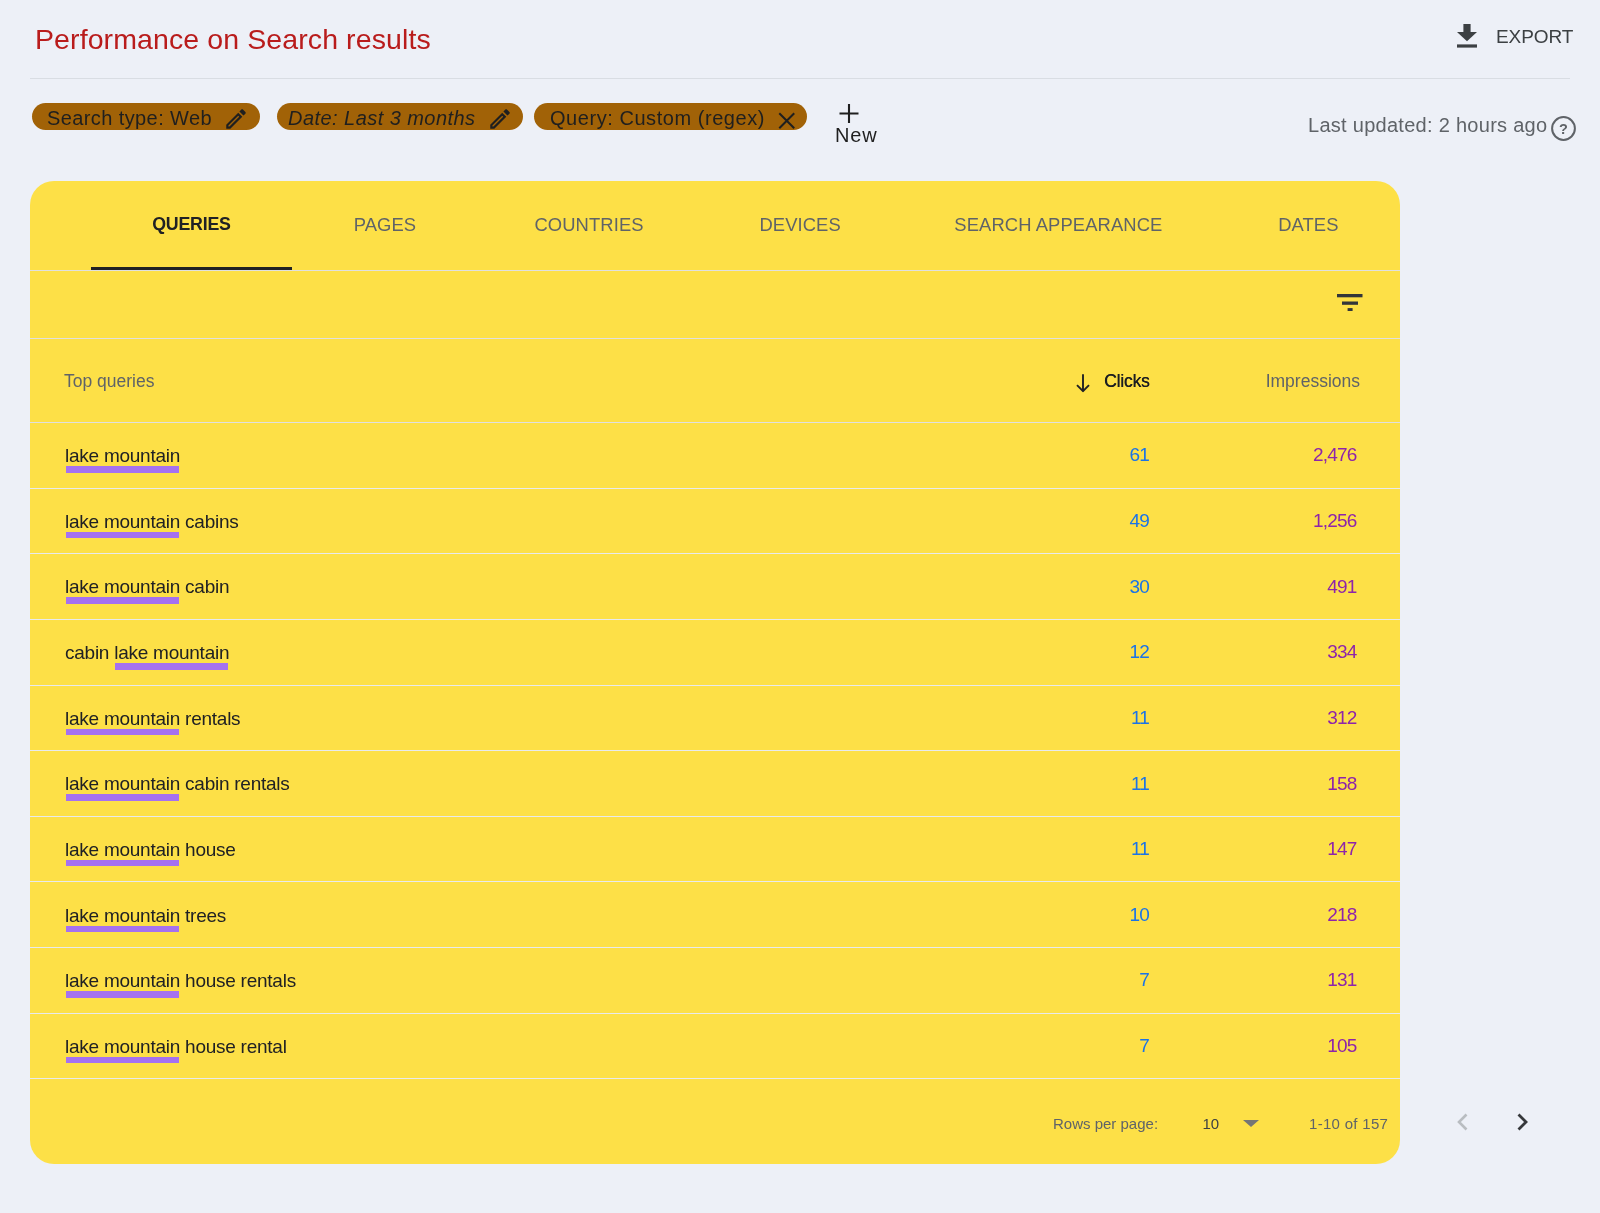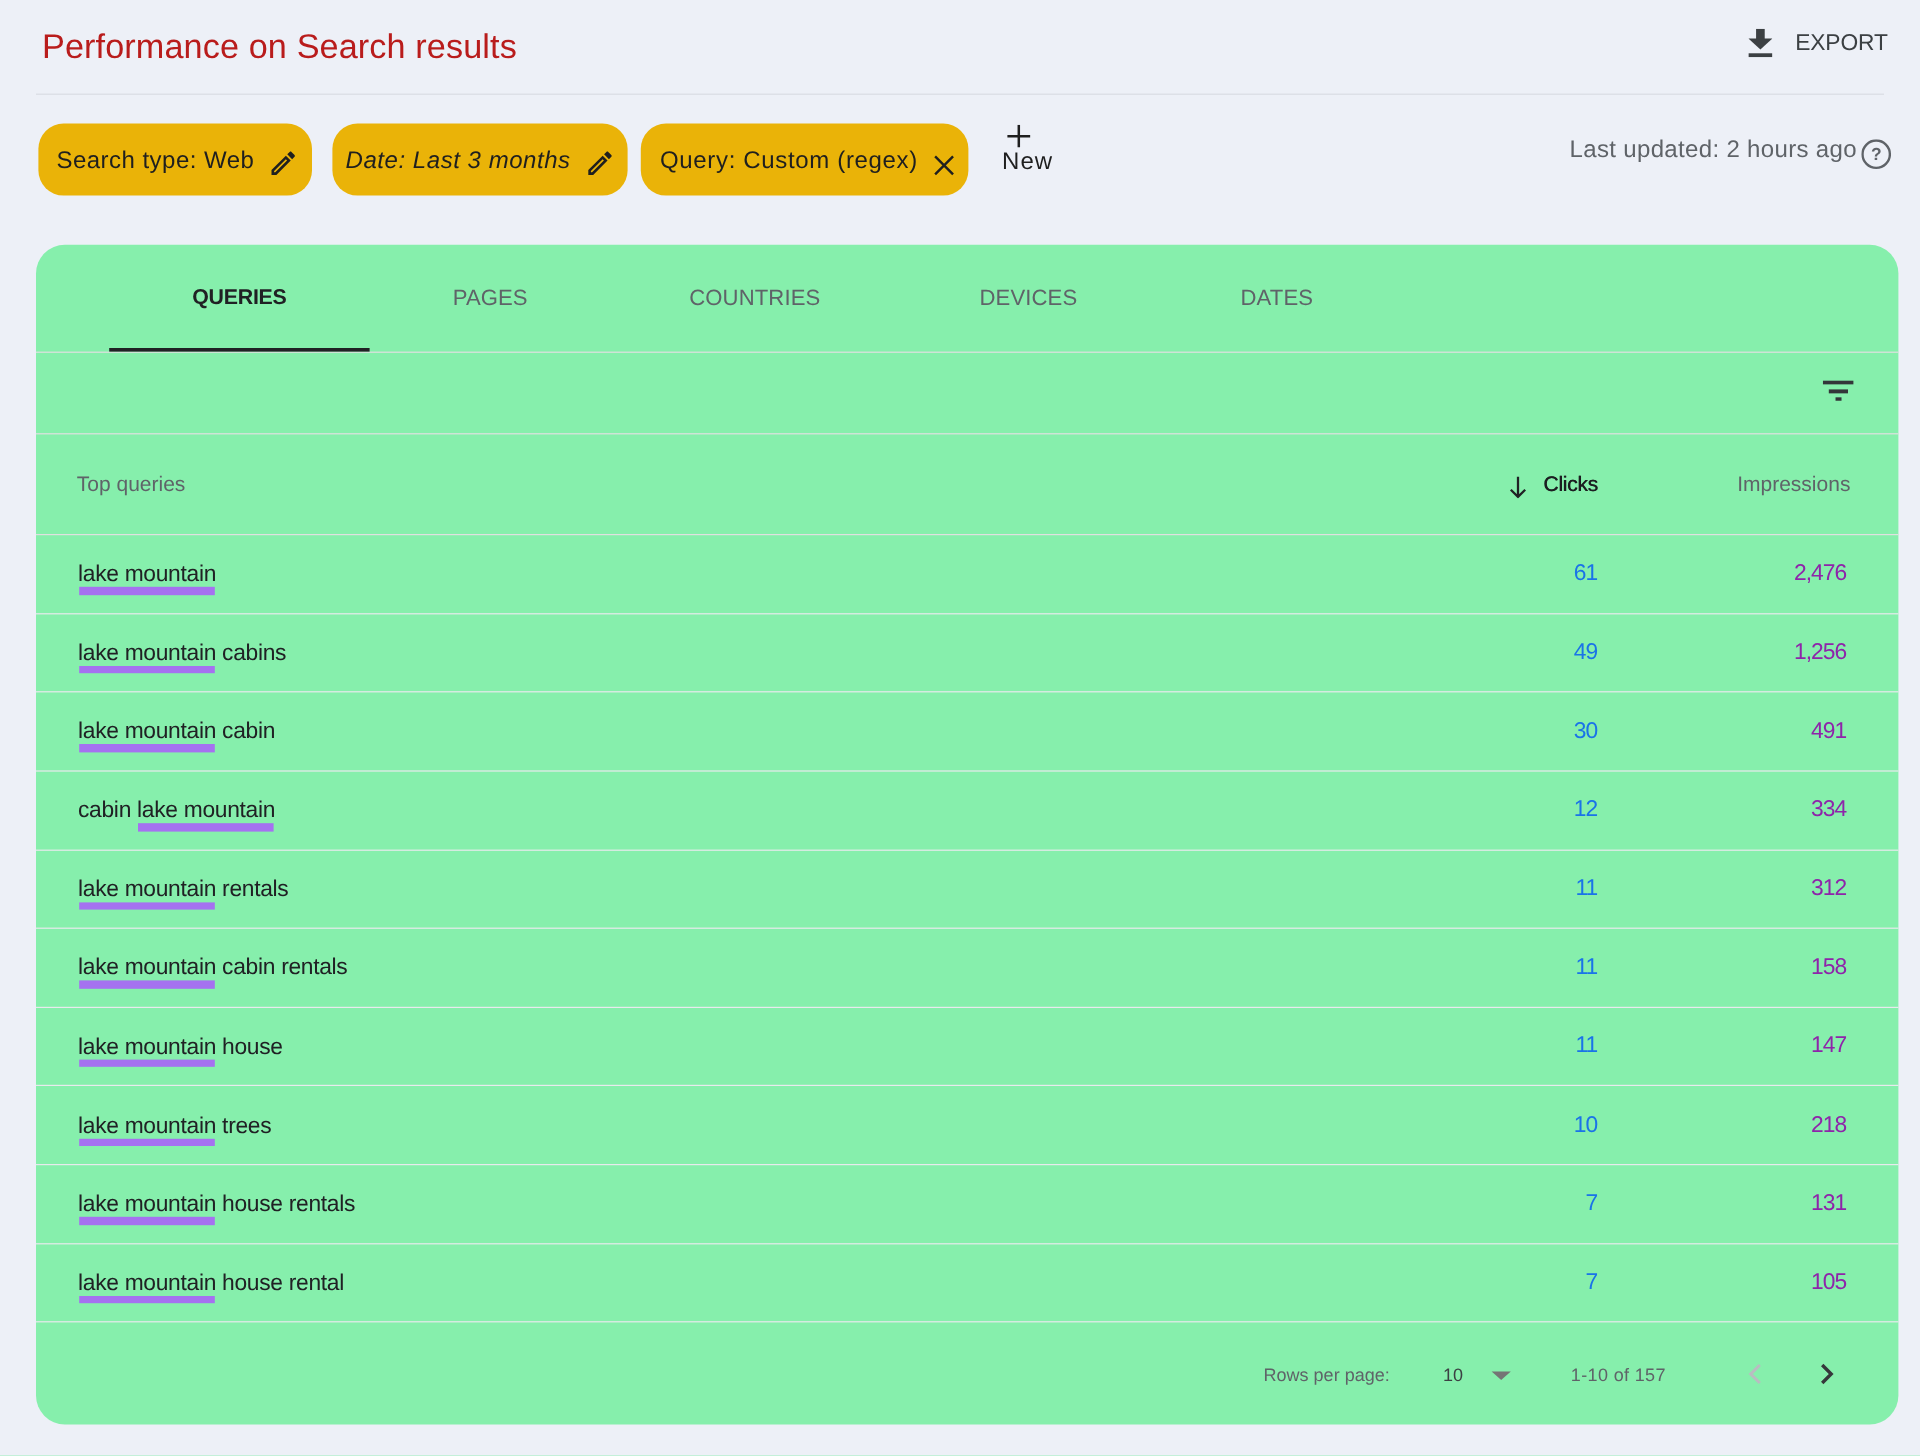--- a/index.html
+++ b/index.html
@@ -11,22 +11,22 @@
   overflow:hidden;
 }
 .title {
   position:absolute; left:35px; top:23px;
   font-size:28.5px; line-height:32px; color:#b91c1c; letter-spacing:0.1px;
 }
 .hr { position:absolute; left:30px; top:78px; width:1540px; height:1px; background:#d9dde3; }
 
 
 .chip {
-  position:absolute; top:103px; height:60px; border-radius:21px;
-  background:#eab308; color:#1f1f1f; font-size:20px;
+  position:absolute; top:103px; height:27px; border-radius:21px;
+  background:#a16207; color:#1f1f1f; font-size:20px;
   display:flex; align-items:center; justify-content:space-between;
 }
 .chip .t { white-space:nowrap; position:relative; top:1.5px; }
 #chip1 { left:32px;  width:228px; padding:0; }
 #chip1 .t { margin-left:15px; letter-spacing:0.4px; }
 #chip1 svg { margin-right:10.8px; position:relative; top:2.6px; }
 #chip2 { left:277px; width:246px;font-style:italic; }
 #chip2 .t { margin-left:11px; letter-spacing:0.45px; }
 #chip2 svg { margin-right:10.4px; position:relative; top:2.6px; }
 #chip3 { left:534px; width:273px; }
@@ -37,22 +37,22 @@
 .newbtn svg { margin-right:15px; position:relative; top:1px; }
 
 .lastupd { position:absolute; left:1308px; top:103px; height:42px; display:flex; align-items:center; color:#5f6368; font-size:20px; }
 .lastupd svg { margin-left:4px; position:relative; top:4px; }
 
 .export { position:absolute; left:1457px; top:24px; height:24px; display:flex; align-items:center; color:#3c4043; }
 .export .txt { margin-left:19px; font-size:19px; letter-spacing:-0.1px; position:relative; top:0.7px; }
 
 
 .card {
-  position:absolute; left:30px; top:204px; width:1552px; height:983px;
-  background:#86efac; border-radius:24px;
+  position:absolute; left:30px; top:181px; width:1370px; height:983px;
+  background:#fde047; border-radius:24px;
 }
 .tabs {
   height:89px; border-bottom:1px solid #e0e0e0;
   display:flex; align-items:stretch; padding-left:61px;
   font-size:18.4px; color:#5f6368; letter-spacing:0.1px;
 }
 .tab { display:flex; align-items:center; justify-content:center; position:relative; padding-bottom:1.2px; }
 .tab.act { color:#202124; font-weight:bold; font-size:17.8px; letter-spacing:-0.2px; }
 .tab.act::after { content:""; position:absolute; left:0; right:0; bottom:0; height:3px; background:#202124; }
 #tb1{width:217px}#tb2{width:201px}#tb3{width:240px}#tb4{width:216px}#tb5{width:342px}#tb6{width:198px}
@@ -129,20 +129,21 @@
     </svg>
     <span class="txt">EXPORT</span>
   </div>
 
   <div class="card">
     <div class="tabs">
       <div class="tab act" id="tb1">QUERIES</div>
       <div class="tab" id="tb2">PAGES</div>
       <div class="tab" id="tb3">COUNTRIES</div>
       <div class="tab" id="tb4">DEVICES</div>
+      <div class="tab" id="tb5">SEARCH APPEARANCE</div>
       <div class="tab" id="tb6">DATES</div>
     </div>
     <div class="frow">
       <svg width="26" height="17.5" viewBox="0 0 26 17.5" fill="#333639">
         <rect x="0" y="0" width="25.5" height="3.3"></rect>
         <rect x="5" y="7.5" width="16" height="3.3"></rect>
         <rect x="10.6" y="14.1" width="5" height="3.3"></rect>
       </svg>
     </div>
     <div class="thead">

